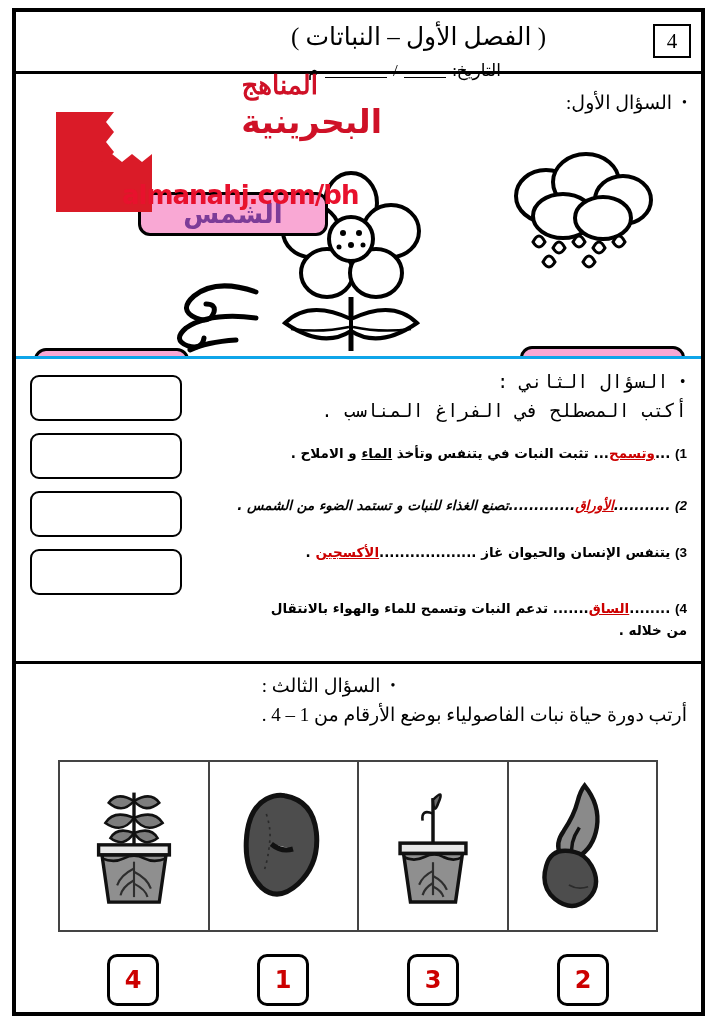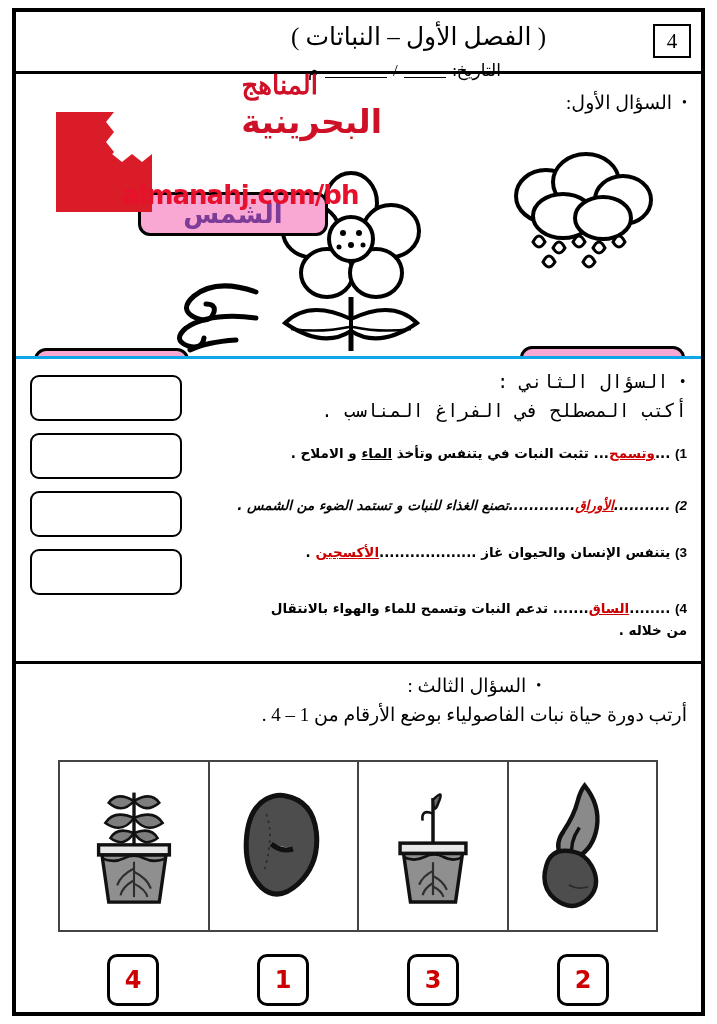--- a/index.html
+++ b/index.html
@@ -108,21 +108,21 @@
   .line2{top:136px;font-style:italic;}
   .line3{top:183px;}
   .line4{top:231px;margin-top:8px;}
   .line4b{top:261px;right:14px;}
 
   
   .sec3{position:absolute;left:0;top:652px;width:100%;bottom:0;overflow:hidden;}
   .q3-head{
     position:absolute;right:14px;top:8px;
     font-family:"Liberation Serif","DejaVu Serif",serif;
-    font-size:19px;color:#000;text-align:center;line-height:1.5;direction:rtl;
+    font-size:19px;color:#000;text-align:left;line-height:1.5;direction:rtl;
   }
   .q3-head .bullet{margin-left:10px;font-size:14px;vertical-align:2px;}
 
   .pic-strip{
     position:absolute;left:42px;top:96px;width:600px;height:172px;
     border:2px solid #444;box-sizing:border-box;display:flex;background:#fff;
   }
   .pic-cell{
     flex:1;border-left:2px solid #444;box-sizing:border-box;
     display:flex;align-items:center;justify-content:center;

